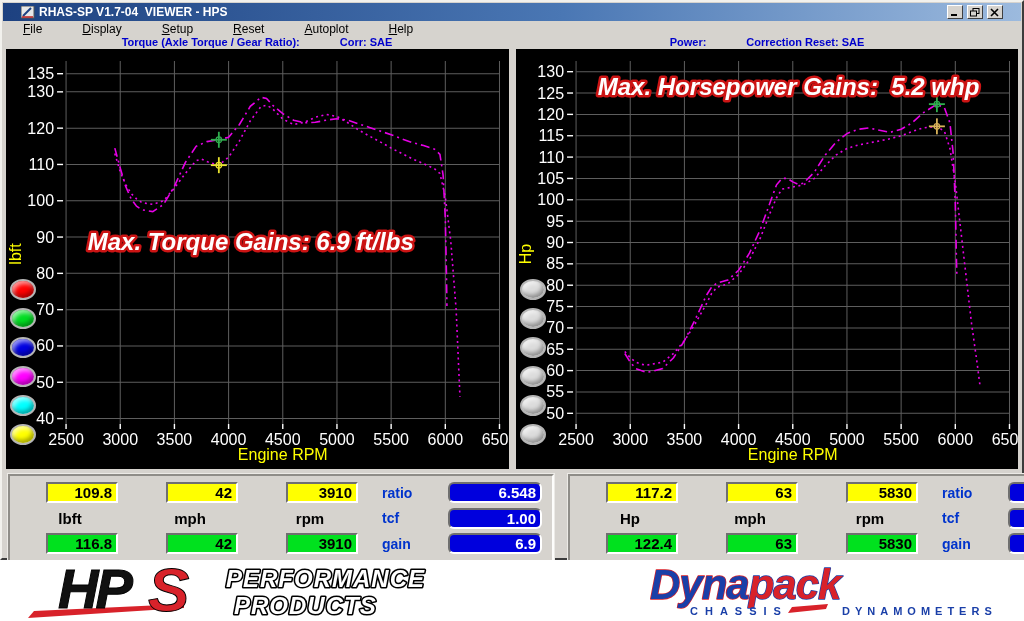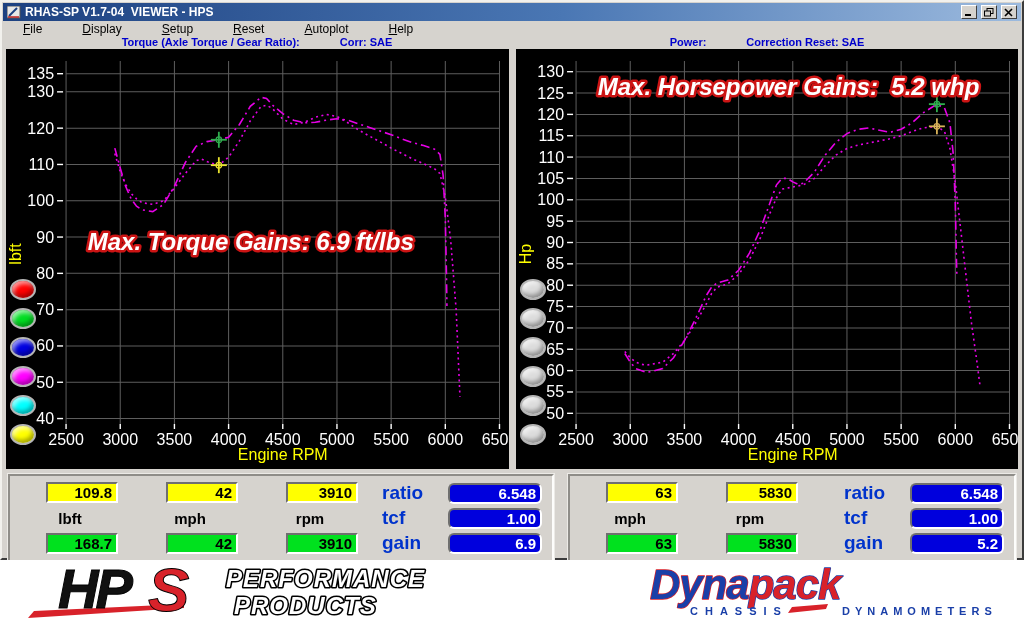--- a/index.html
+++ b/index.html
@@ -3,21 +3,21 @@
 <meta charset="utf-8">
 <style>
   * { box-sizing: border-box; }
   body { margin:0; width:1024px; height:621px; overflow:hidden; background:#ffffff;
          font-family:"Liberation Sans", sans-serif; }
   .stage { position:relative; width:1024px; height:621px; }
 
   
   .window { position:absolute; top:0; left:0; width:1024px; height:560px;
             background:#d6d3ce; border:2px solid; border-color:#f2f1ed #3c3c3c #3c3c3c #f2f1ed; }
-  .titlebar { height:18px; margin:1px 1px 0; padding:0 4px; display:flex; align-items:center; gap:4px;
+  .titlebar { height:18px; margin:1px 1px 0; padding:0 18px; display:flex; align-items:center; gap:4px;
               background:linear-gradient(to right,#1d4180,#4a77b4 55%,#9cbade); }
   .titlebar .title { flex:1; color:#fff; font-weight:bold; font-size:12px; white-space:pre; line-height:18px; }
   .win-btn { width:16px; height:14px; padding:0; background:#d6d3ce; border:1px solid;
              border-color:#ffffff #404040 #404040 #ffffff; display:flex; align-items:center; justify-content:center; cursor:default; }
   .menubar { height:15px; display:flex; align-items:center; padding-left:1px; }
   .menu-item { display:inline-block; font-size:12px; padding:0 20px; color:#000; }
   .menu-item::first-letter { text-decoration:underline; }
 
   .chart-headers { height:13px; display:flex; }
   .chart-header { flex:1; display:flex; justify-content:center; gap:40px; font-size:11px; font-weight:bold;
@@ -36,21 +36,21 @@
                 outline:1px solid #eceae6; display:flex; padding:6px 10px 6px 12px; gap:24px; }
   .dp-col { width:96px; display:flex; flex-direction:column; justify-content:space-between; }
   .dp-field { height:21px; border:2px solid; border-color:#6f6f6f #ffffff #ffffff #6f6f6f;
               font-size:15px; font-weight:bold; text-align:right; padding:0 4px; line-height:17px;margin-left:24px; }
   .dp-field.yellow { background:#ffff00; color:#000; }
   .dp-field.green  { background:#00e11e; color:#000; }
   .dp-field.blue   { background:#0000dd; color:#fff;border-radius:6px; }
   .dp-label { text-align:center; font-size:15px; font-weight:bold; color:#000; line-height:17px; }
   .dp-side { margin-left:auto; display:flex; flex-direction:column; justify-content:space-between; width:160px; }
   .dp-side-row { display:flex; align-items:center; }
-  .dp-side-label { color:#0033cc; font-size:19px; font-weight:bold; flex:1; }
+  .dp-side-label { color:#0033cc; font-size:14px; font-weight:bold; flex:1; }
   .dp-side .dp-field { width:94px; }
 
   
   .logo-strip { position:absolute; top:560px; left:0; width:1024px; height:61px; background:#fff; }
   .hps-logo { position:absolute; left:22px; top:0; }
   .dynapack-logo { position:absolute; right:12px; top:2px; }
 </style>
 </head>
 <body>
 
@@ -285,21 +285,21 @@
             <text x="81.65" y="45.62352941176471" fill="#ffffff" stroke="#cc1414" stroke-width="5" paint-order="stroke" stroke-linejoin="round" font-size="24" font-weight="bold" font-style="italic" style="white-space:pre">Max. Horsepower Gains:  5.2 whp</text>
           </svg>
       </div>
     </div>
 
     <div class="data-row">
       <div class="data-panel">
         <div class="dp-col">
           <div class="dp-field yellow">109.8</div>
           <div class="dp-label">lbft</div>
-          <div class="dp-field green">168.7</div>
+          <div class="dp-field green">116.8</div>
         </div>
         <div class="dp-col">
           <div class="dp-field yellow">42</div>
           <div class="dp-label">mph</div>
           <div class="dp-field green">42</div>
         </div>
         <div class="dp-col">
           <div class="dp-field yellow">3910</div>
           <div class="dp-label">rpm</div>
           <div class="dp-field green">3910</div>
@@ -314,20 +314,25 @@
               <span class="dp-field blue">1.00</span>
             </div>
           <div class="dp-side-row">
               <span class="dp-side-label">gain</span>
               <span class="dp-field blue">6.9</span>
             </div>
         </div>
       </div>
 
       <div class="data-panel">
+        <div class="dp-col">
+          <div class="dp-field yellow">117.2</div>
+          <div class="dp-label">Hp</div>
+          <div class="dp-field green">122.4</div>
+        </div>
         <div class="dp-col">
           <div class="dp-field yellow">63</div>
           <div class="dp-label">mph</div>
           <div class="dp-field green">63</div>
         </div>
         <div class="dp-col">
           <div class="dp-field yellow">5830</div>
           <div class="dp-label">rpm</div>
           <div class="dp-field green">5830</div>
         </div>

